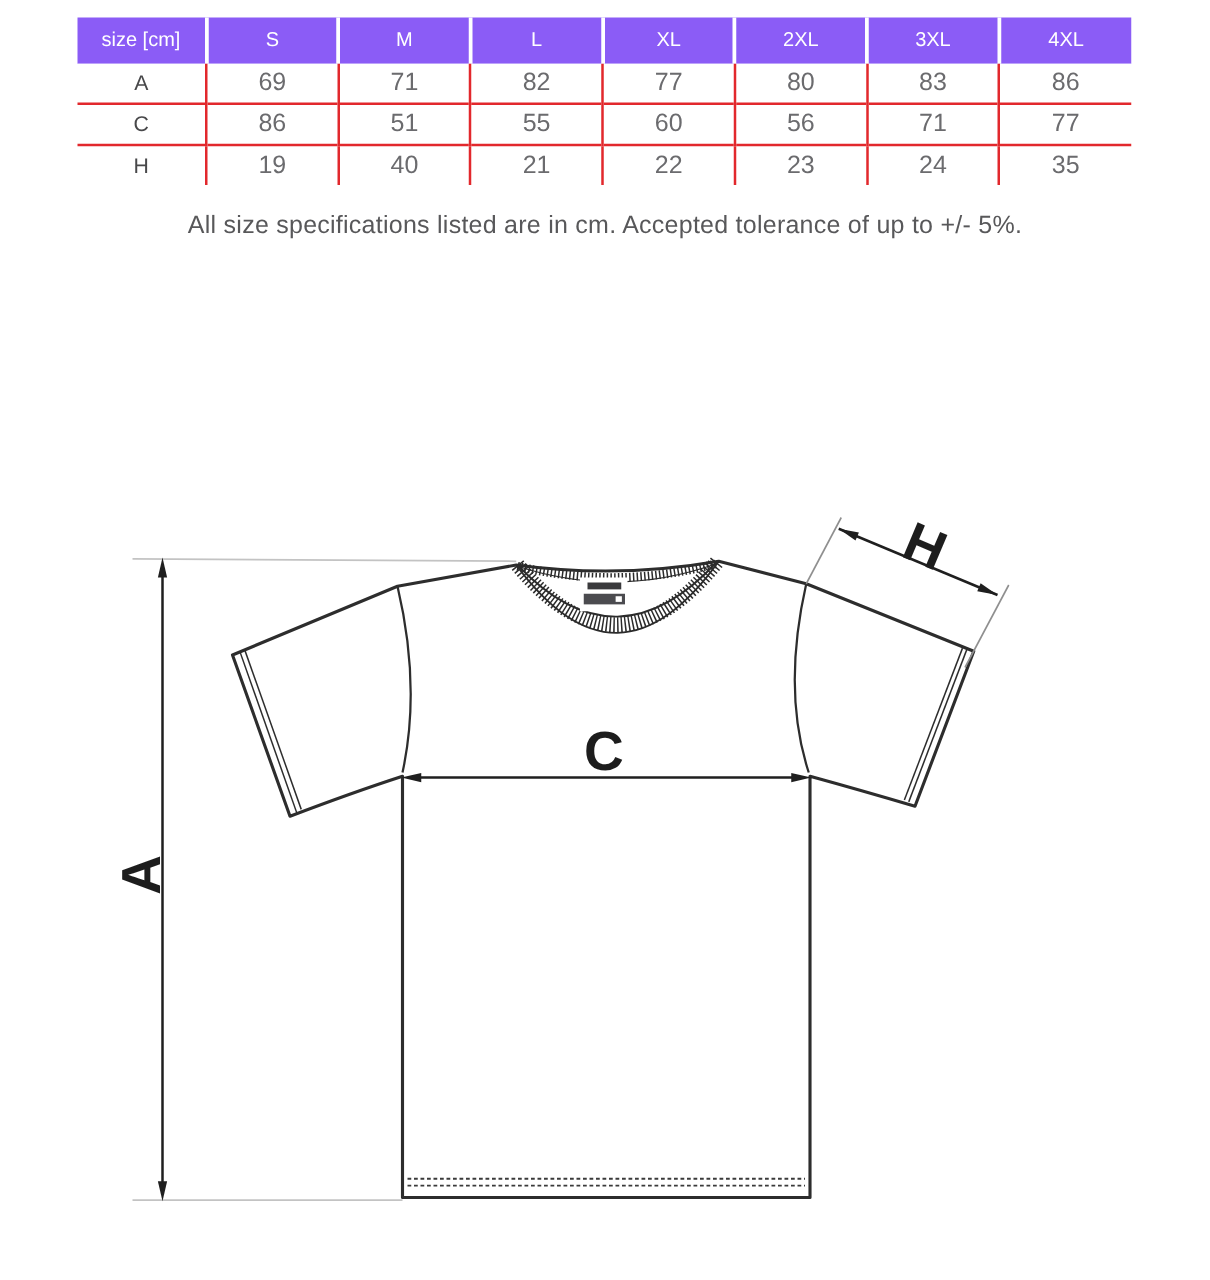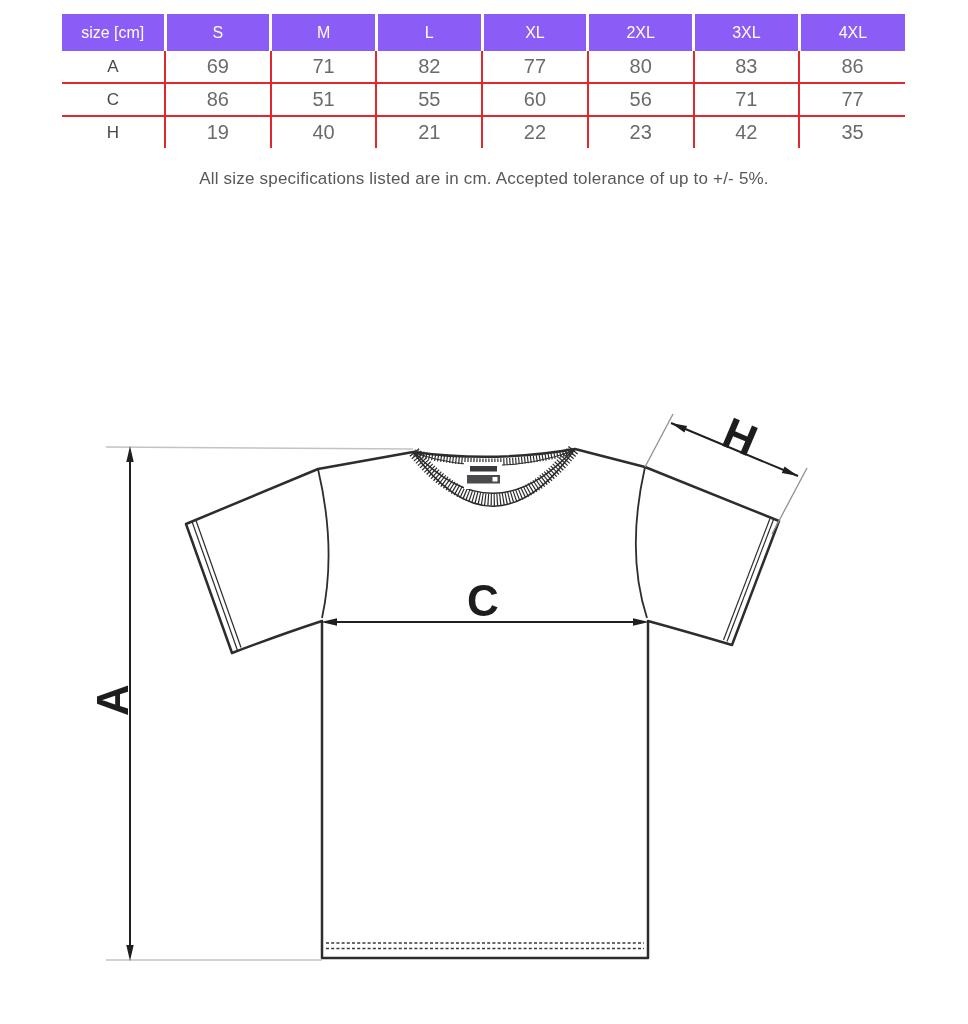--- a/index.html
+++ b/index.html
@@ -20,21 +20,21 @@
   .size-table td{
     text-align:center;font-size:20px;color:#6b6b6e;
     height:31px;padding:0;background:#ffffff;
   }
   .size-table td + td{border-left:2px solid #e2282c;}
   .size-table tbody tr + tr td{border-top:2px solid #e2282c;}
   .size-table td.row-label{color:#48484a;font-size:17px;}
   
   .note{
     position:absolute;top:169px;left:0;width:968px;text-align:center;
-    font-size:17px;color:#58585a;letter-spacing:.2px;
+    font-size:20px;color:#58585a;letter-spacing:.2px;
   }
   
   .diagram-svg{position:absolute;left:0;top:0;}
   .dim-label{
     font-family:"Liberation Sans", sans-serif;font-weight:700;
     font-size:44px;fill:#1d1d1d;
   }
 </style>
 </head>
 <body>
@@ -83,21 +83,21 @@
       <td>71</td>
       <td>77</td>
     </tr>
     <tr>
       <td class="row-label">H</td>
       <td>19</td>
       <td>40</td>
       <td>21</td>
       <td>22</td>
       <td>23</td>
-      <td>42</td>
+      <td>24</td>
       <td>35</td>
     </tr>
   </tbody>
 </table>
 
 <div class="note">All size specifications listed are in cm. Accepted tolerance of up to +/- 5%.</div>
 
 <svg class="diagram-svg" width="968" height="1024" viewBox="0 0 968 1024">
 
   <line x1="106" y1="447" x2="413" y2="449" stroke="#c3c3c3" stroke-width="1.4"></line>

